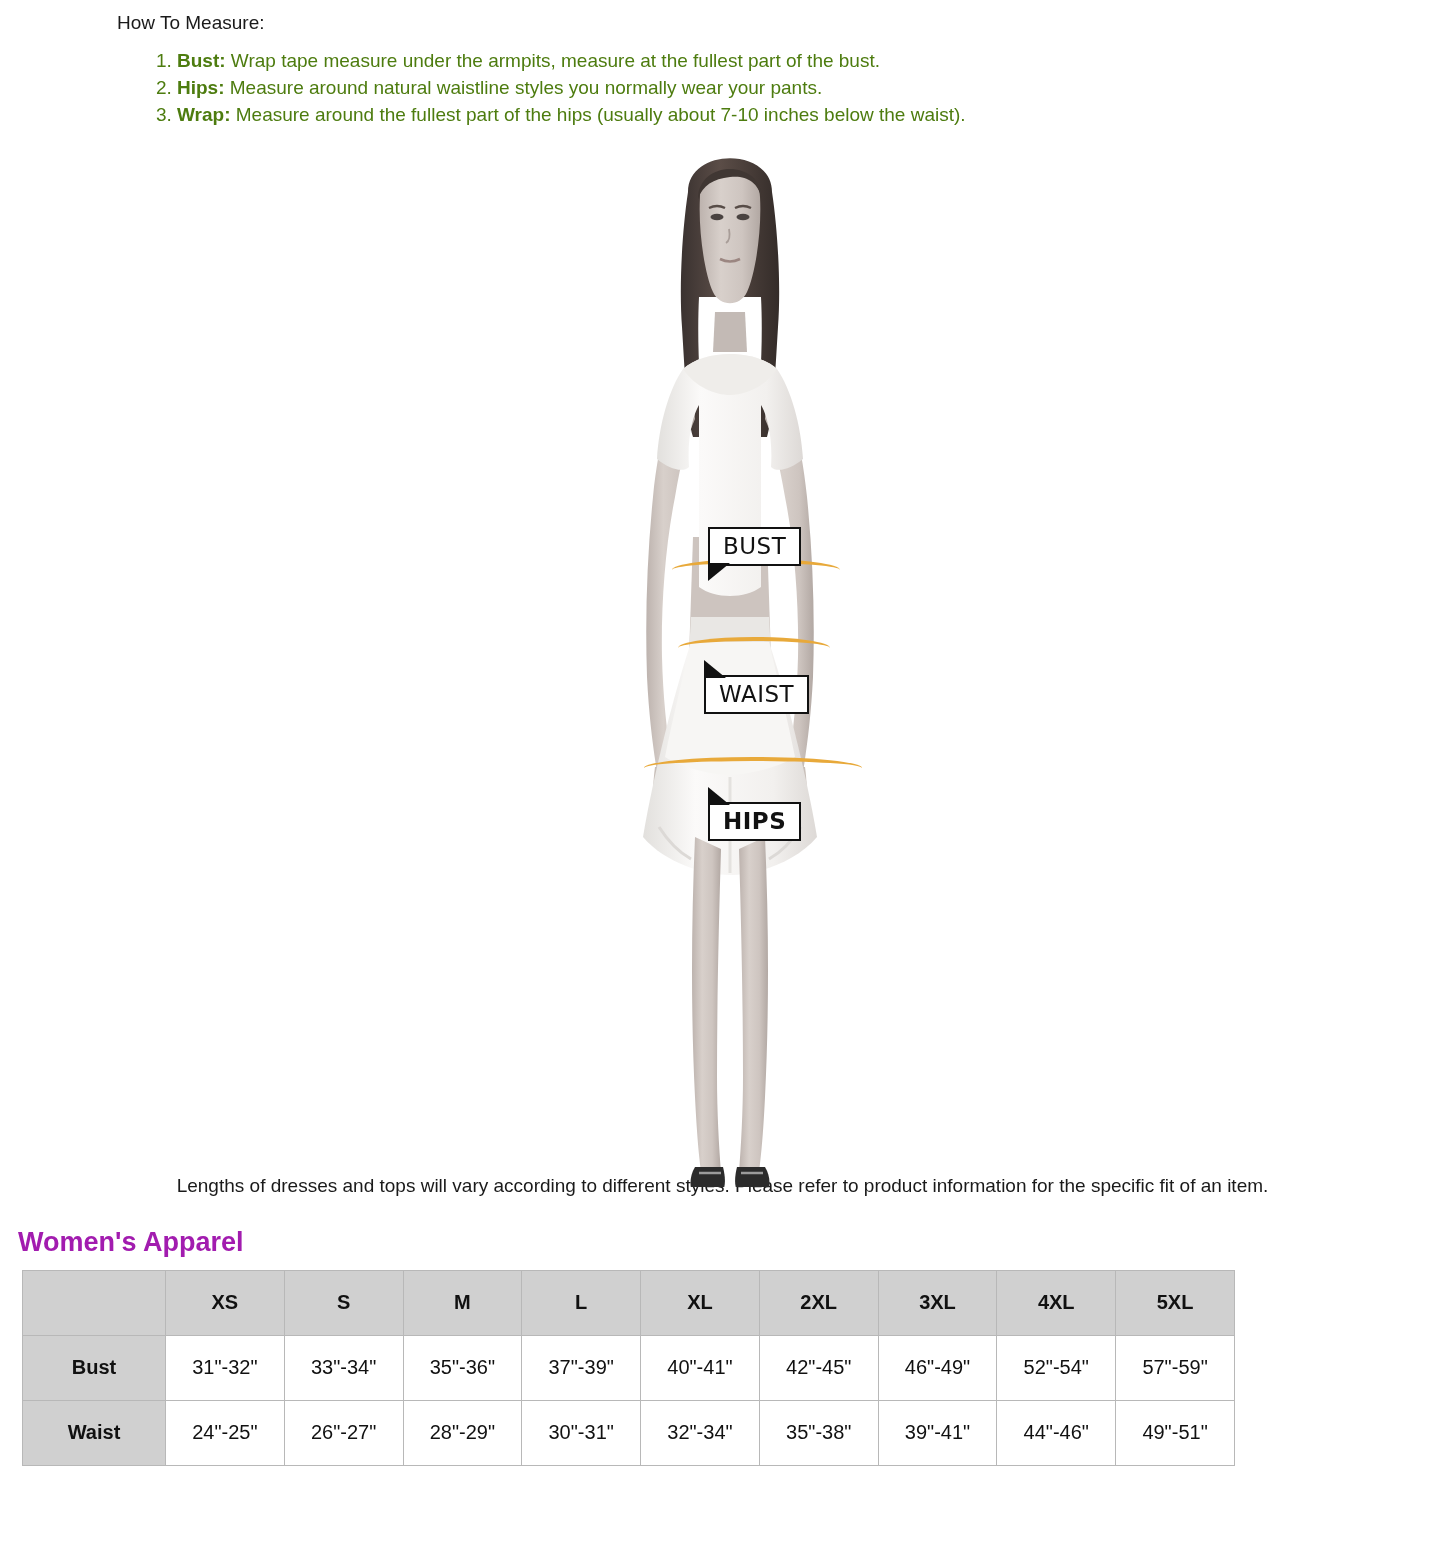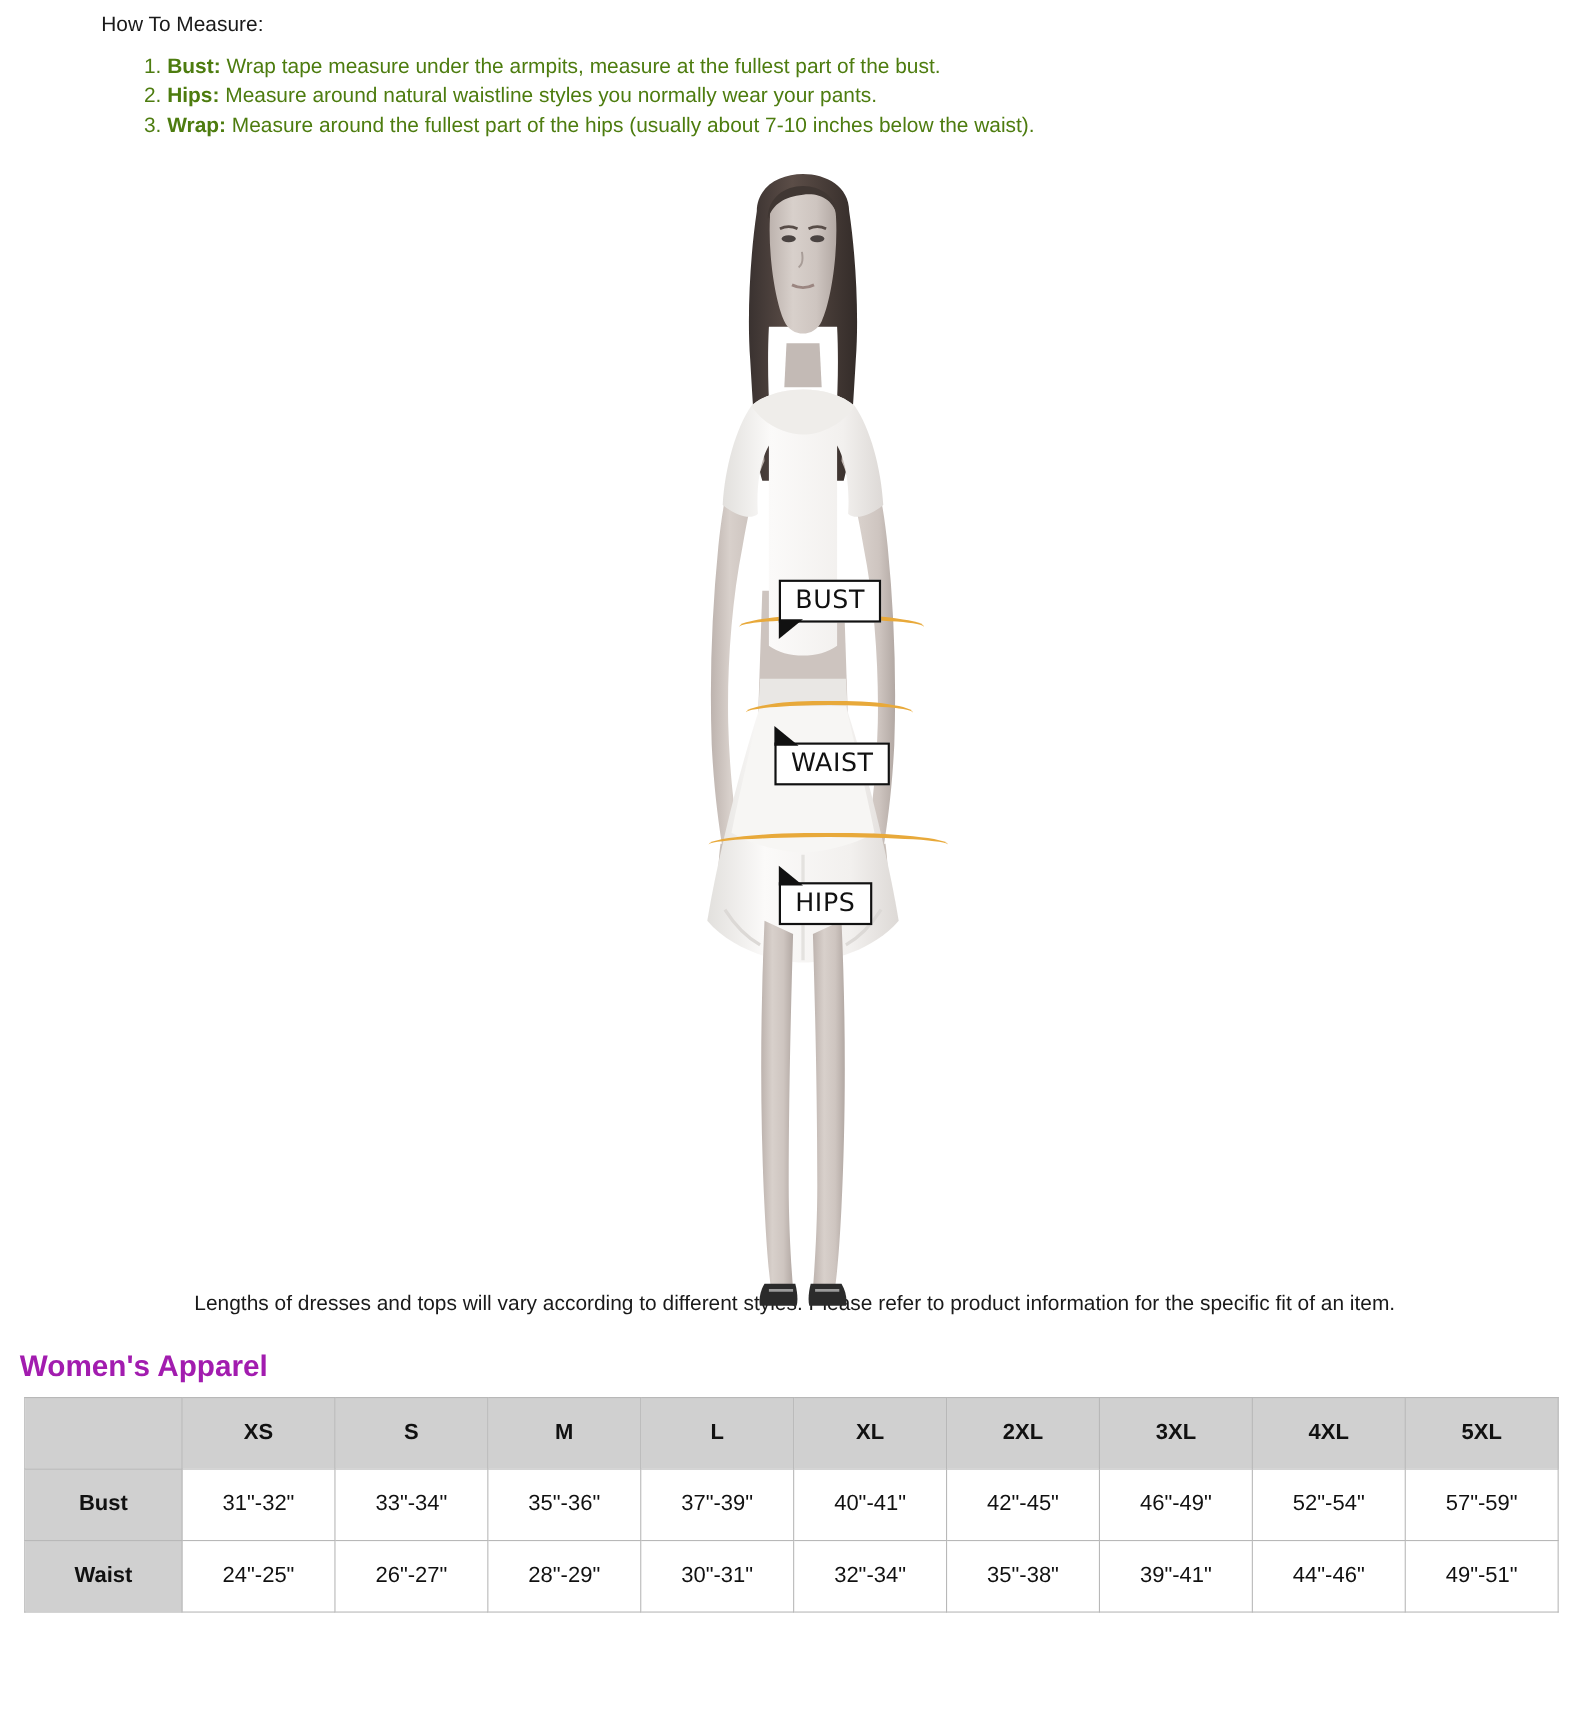--- a/index.html
+++ b/index.html
@@ -12,21 +12,21 @@
     height: 1555px;
     font-family: "Liberation Sans", sans-serif;
     color: #111111;
     position: relative;
     overflow: hidden;
   }
 
   
   .howto {
     padding-top: 12px;
-    padding-left: 92px;
+    padding-left: 117px;
   }
   .howto-title {
     font-size: 19px;
     color: #1a1a1a;
     margin: 0 0 14px 0;
     font-weight: normal;
   }
   .howto-list {
     margin: 0;
     padding-left: 60px;
@@ -98,21 +98,21 @@
 
   
   .section-title {
     font-size: 27px;
     font-weight: bold;
     color: #a21caf;
     margin: 30px 0 12px 18px;
   }
   table.size-table {
     border-collapse: collapse;
-    width: 1395px;
+    width: 1213px;
     margin-left: 22px;
     table-layout: fixed;
     padding-left: 36px;
   }
   table.size-table th, table.size-table td {
     border: 1px solid #b8b8b8;
     height: 62px;
     text-align: center;
     font-size: 20px;
     color: #111111;
@@ -219,21 +219,21 @@
   <div class="tape" style="left:644px; top:628px; width:218px;"></div>
 
   <div class="callout" style="left:708px; top:398px;">
     <span>BUST</span>
     <span class="pointer"></span>
   </div>
   <div class="callout" style="left:704px; top:546px;">
     <span>WAIST</span>
     <span class="pointer" style="bottom:auto; top:-17px; border-bottom:none; border-top:18px solid transparent; border-left:22px solid #111111;"></span>
   </div>
-  <div class="callout" style="left:708px; top:673px;">
+  <div class="callout" style="left:708px; top:673px;font-weight:bold;">
     <span>HIPS</span>
     <span class="pointer" style="bottom:auto; top:-17px; border-bottom:none; border-top:18px solid transparent; border-left:22px solid #111111;"></span>
   </div>
 </div>
 
 <div class="note">Lengths of dresses and tops will vary according to different styles. Please refer to product information for the specific fit of an item.</div>
 
 <div class="section-title">Women's Apparel</div>
 
 <table class="size-table">

